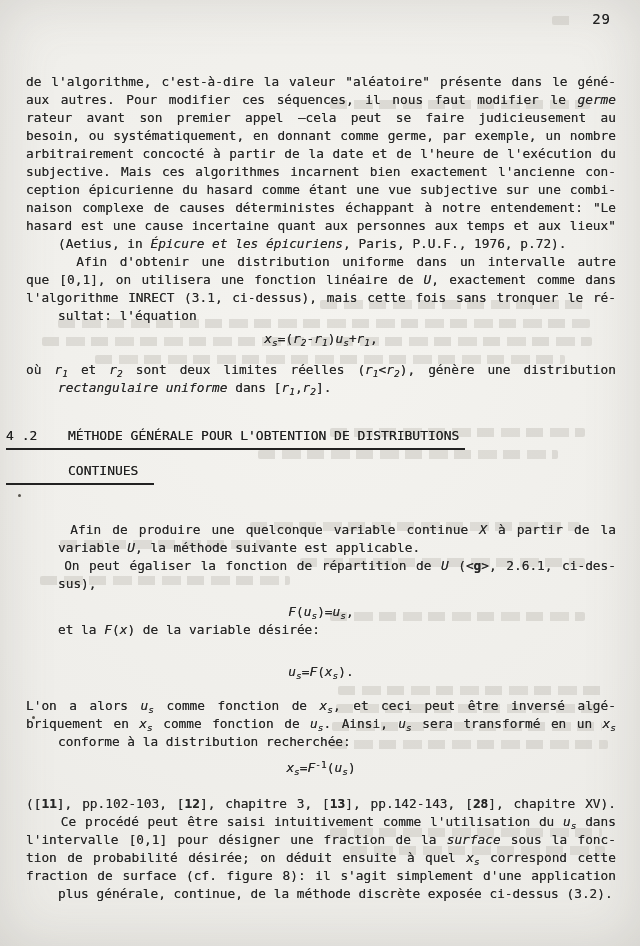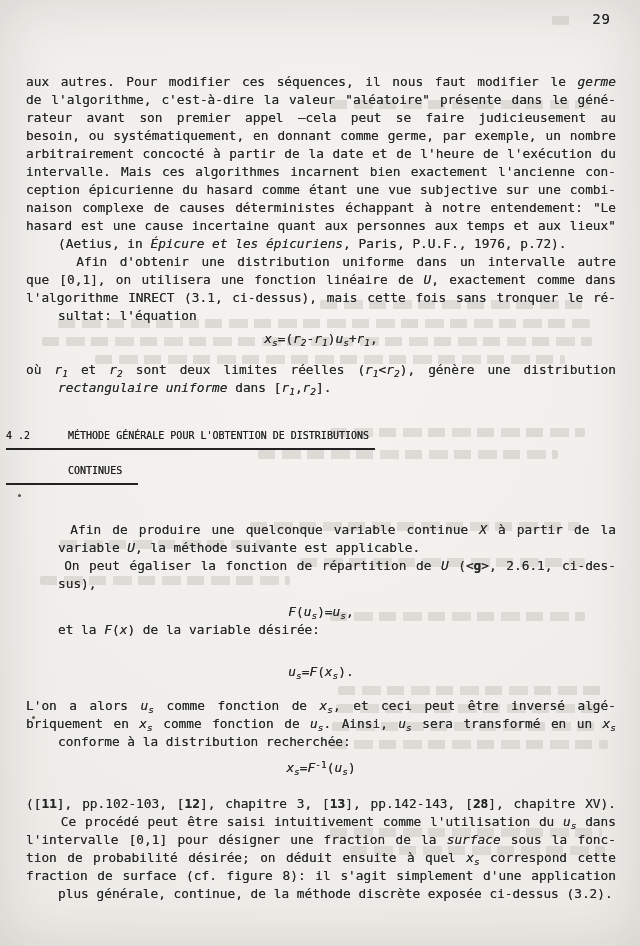--- a/index.html
+++ b/index.html
@@ -34,21 +34,21 @@
   }
   .ln.last{text-align-last:left;margin-left:32px;}
   .equation{
     font-size:12.8px;line-height:18px;text-align:center;
     text-shadow:0 0 .5px rgba(35,35,35,.65);
   }
   i{font-style:italic;}
   b{font-weight:bold;}
   sub{font-size:9.5px;vertical-align:-3px;line-height:0;font-style:italic;}
   sup{font-size:9.5px;vertical-align:4px;line-height:0;}
-  .heading{font-size:10px;line-height:17px;color:#1e1e1e;text-shadow:0 0 .5px rgba(30,30,30,.7);}
+  .heading{font-size:13px;line-height:17px;color:#1e1e1e;text-shadow:0 0 .5px rgba(30,30,30,.7);}
   .h-line1{
     display:inline-block;margin-left:-20px;
     border-bottom:2px solid #222;padding-bottom:4px;padding-right:6px;
   }
   .h-num{display:inline-block;width:62px;}
   .h-line2{
     display:inline-block;margin-left:-20px;margin-top:12px;
     padding-left:62px;padding-right:16px;padding-bottom:4px;
     border-bottom:2px solid #222;
   }
@@ -83,26 +83,26 @@
       <div class="bleed" style="top: 740px; left: 330px; width: 278px;"></div>
       <div class="bleed" style="top: 828px; left: 330px; width: 272px;"></div>
       <div class="bleed" style="top: 846px; left: 350px; width: 255px;"></div>
       <div class="bleed" style="top: 16px; left: 552px; width: 24px;"></div>
       <div class="speck" style="top: 494px; left: 18px;"></div>
       <div class="speck" style="top: 716px; left: 32px;"></div>
     </div>
   <div class="page-number">29</div>
   <div class="content">
       <div class="para para-generators">
+        <div class="ln">de l'algorithme, c'est-à-dire la valeur "aléatoire" présente dans le géné-</div>
         <div class="ln">aux autres. Pour modifier ces séquences, il nous faut modifier le <i>germe</i></div>
-        <div class="ln">de l'algorithme, c'est-à-dire la valeur "aléatoire" présente dans le géné-</div>
         <div class="ln">rateur avant son premier appel —cela peut se faire judicieusement au</div>
         <div class="ln">besoin, ou systématiquement, en donnant comme germe, par exemple, un nombre</div>
         <div class="ln">arbitrairement concocté à partir de la date et de l'heure de l'exécution du</div>
-        <div class="ln">intervalle. Mais ces algorithmes incarnent bien exactement l'ancienne con-</div>
+        <div class="ln">subjective. Mais ces algorithmes incarnent bien exactement l'ancienne con-</div>
         <div class="ln">ception épicurienne du hasard comme étant une vue subjective sur une combi-</div>
         <div class="ln">naison complexe de causes déterministes échappant à notre entendement: "Le</div>
         <div class="ln">hasard est une cause incertaine quant aux personnes aux temps et aux lieux"</div>
         <div class="ln last">(Aetius, in <i>Épicure et les épicuriens</i>, Paris, P.U.F., 1976, p.72).</div>
       </div>
       <div class="para para-uniform-interval">
         <div class="ln">&nbsp;&nbsp;&nbsp;&nbsp;Afin d'obtenir une distribution uniforme dans un intervalle autre</div>
         <div class="ln">que [0,1], on utilisera une fonction linéaire de <i>U</i>, exactement comme dans</div>
         <div class="ln">l'algorithme INRECT (3.1, ci-dessus), mais cette fois sans tronquer le ré-</div>
         <div class="ln last">sultat: l'équation</div>

